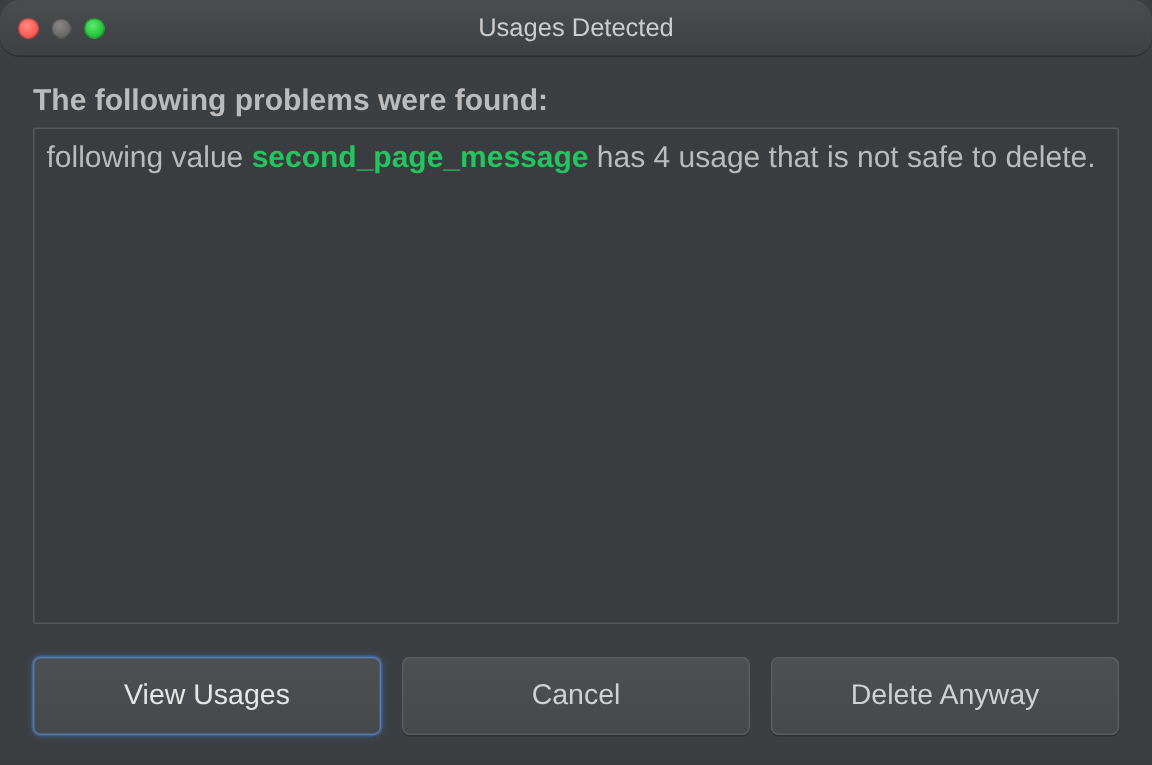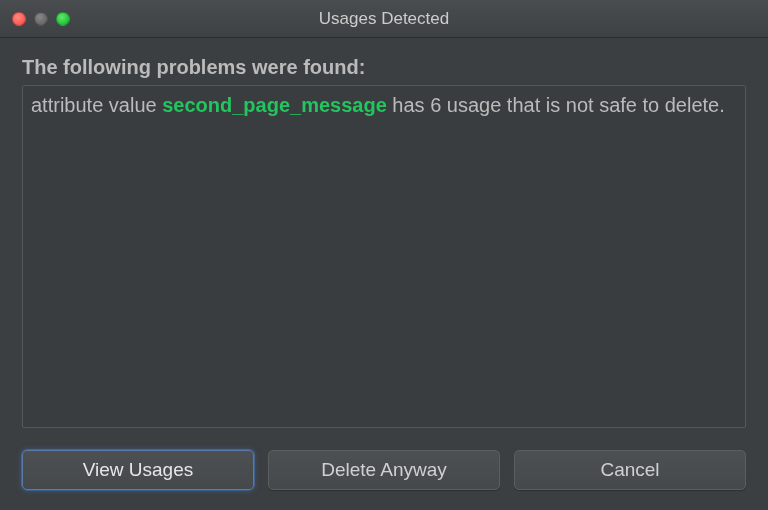--- a/index.html
+++ b/index.html
@@ -1,18 +1,19 @@
 <!DOCTYPE html>
 <html><head>
   <meta charset="utf-8">
   <style>
     * {
       margin: 0;
       padding: 0;
       box-sizing: border-box;
+      border-radius: 13px;
     }
     body {
       width: 768px;
       height: 510px;
       background: #3c3f41;
       font-family: -apple-system, BlinkMacSystemFont, "Helvetica Neue", Arial, sans-serif;
       overflow: hidden;
     }
     .titlebar {
       height: 38px;
@@ -81,21 +82,21 @@
       font-weight: 700;
       color: #22c55e;
     }
     .button-row {
       display: flex;
       gap: 14px;
       justify-content: space-between;
     }
     .btn {
       flex: 1;
-      height: 40px;
+      height: 52px;
       background: linear-gradient(to bottom, #4c5052 0%, #45494b 100%);
       border: 1px solid #5b5f61;
       border-radius: 5px;
       color: #d0d0d0;
       font-size: 19px;
       font-weight: 400;
       cursor: pointer;
       box-shadow: 0 1px 0 rgba(0,0,0,0.25);
       display: flex;
       align-items: center;
@@ -115,20 +116,20 @@
     <div class="traffic-light tl-close"></div>
     <div class="traffic-light tl-min"></div>
     <div class="traffic-light tl-max"></div>
   </div>
   <div class="title">Usages Detected</div>
 </div>
 
 <div class="content">
   <div class="heading">The following problems were found:</div>
   <div class="message-box">
-    <span>attribute value </span><span class="bold">second_page_message</span><span> has 6 usage that is not safe to delete.</span>
+    <span>following value </span><span class="bold">second_page_message</span><span> has 4 usage that is not safe to delete.</span>
   </div>
   <div class="button-row">
     <button class="btn btn-primary">View Usages</button>
+    <button class="btn">Cancel</button>
     <button class="btn">Delete Anyway</button>
-    <button class="btn">Cancel</button>
   </div>
 </div>
 
 </body></html>

